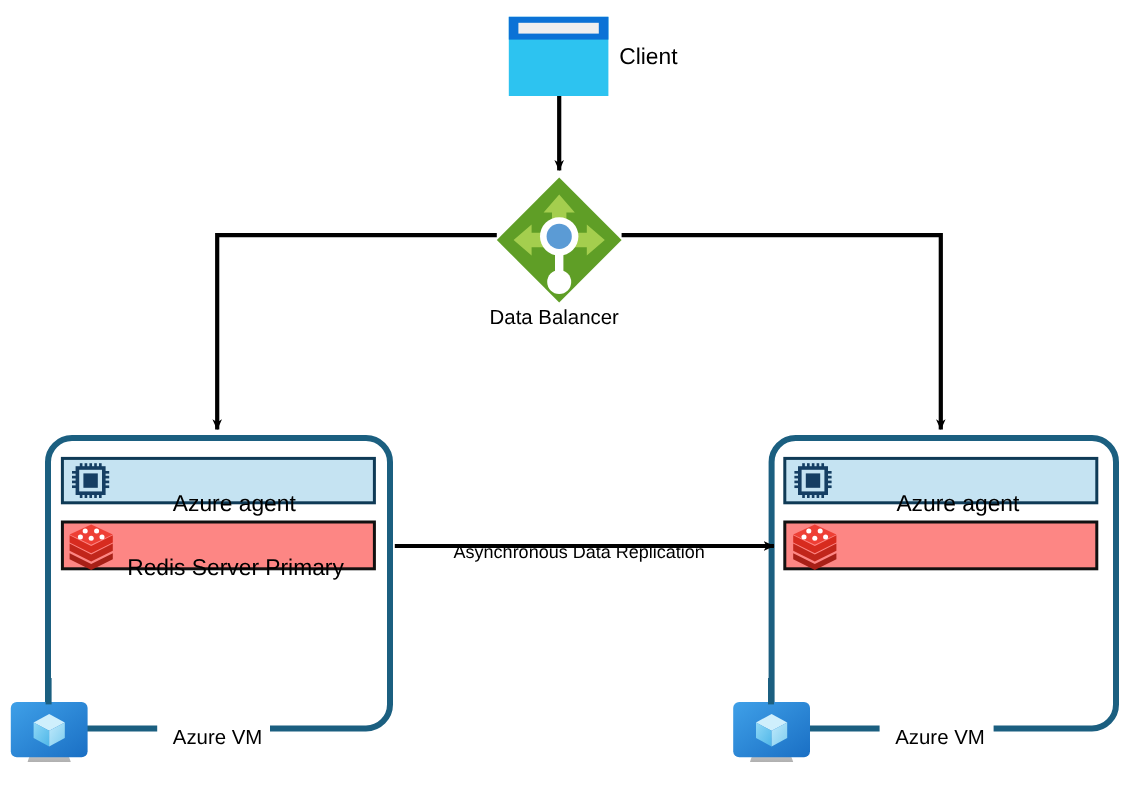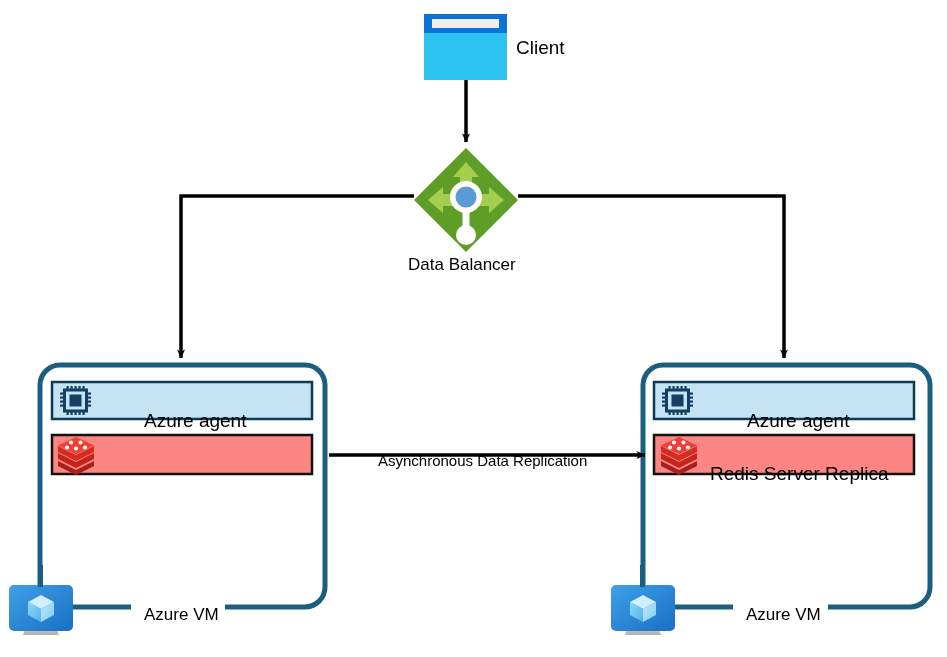--- a/index.html
+++ b/index.html
@@ -256,22 +256,22 @@
   </svg>
 
   <div class="lbl" id="client-label">Client</div>
 
   <div class="lbl" id="lb-label">Data Balancer</div>
 
   <div class="lbl" id="repl-label">Asynchronous Data Replication</div>
 
   <div class="box-text" id="agent-text-left">Azure agent</div>
 
+  <div class="box-text" id="redis-text-left">Redis Server Primary</div>
 
   <div class="lbl" id="vm-label-left">Azure VM</div>
 
   <div class="box-text" id="agent-text-right">Azure agent</div>
 
-  <div class="box-text" id="redis-text-right">Redis Server Replica</div>
 
   <div class="lbl" id="vm-label-right">Azure VM</div>
 
 </div>
 
 </body></html>

